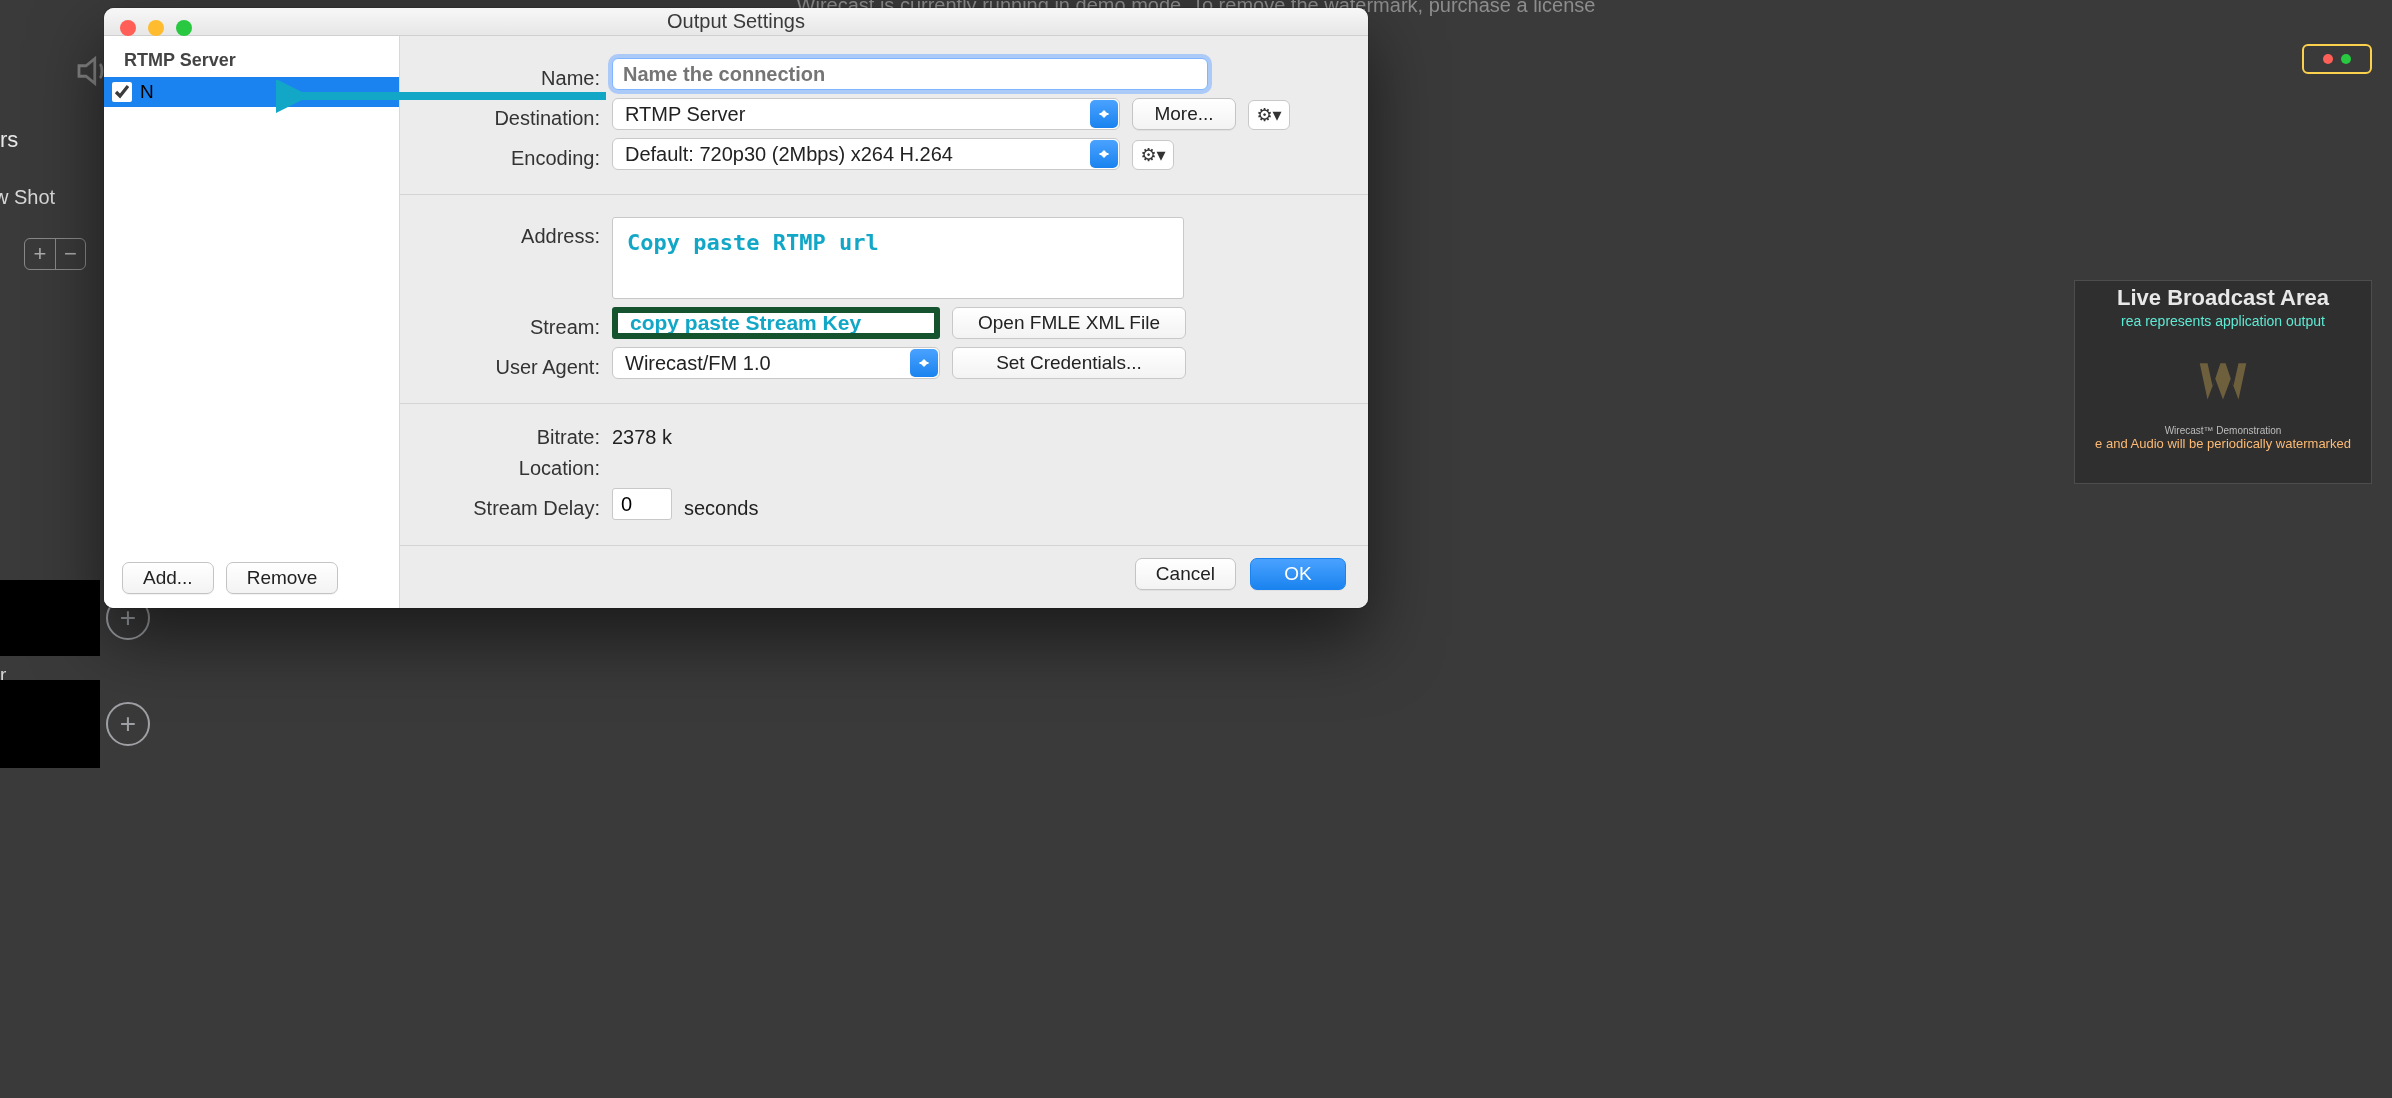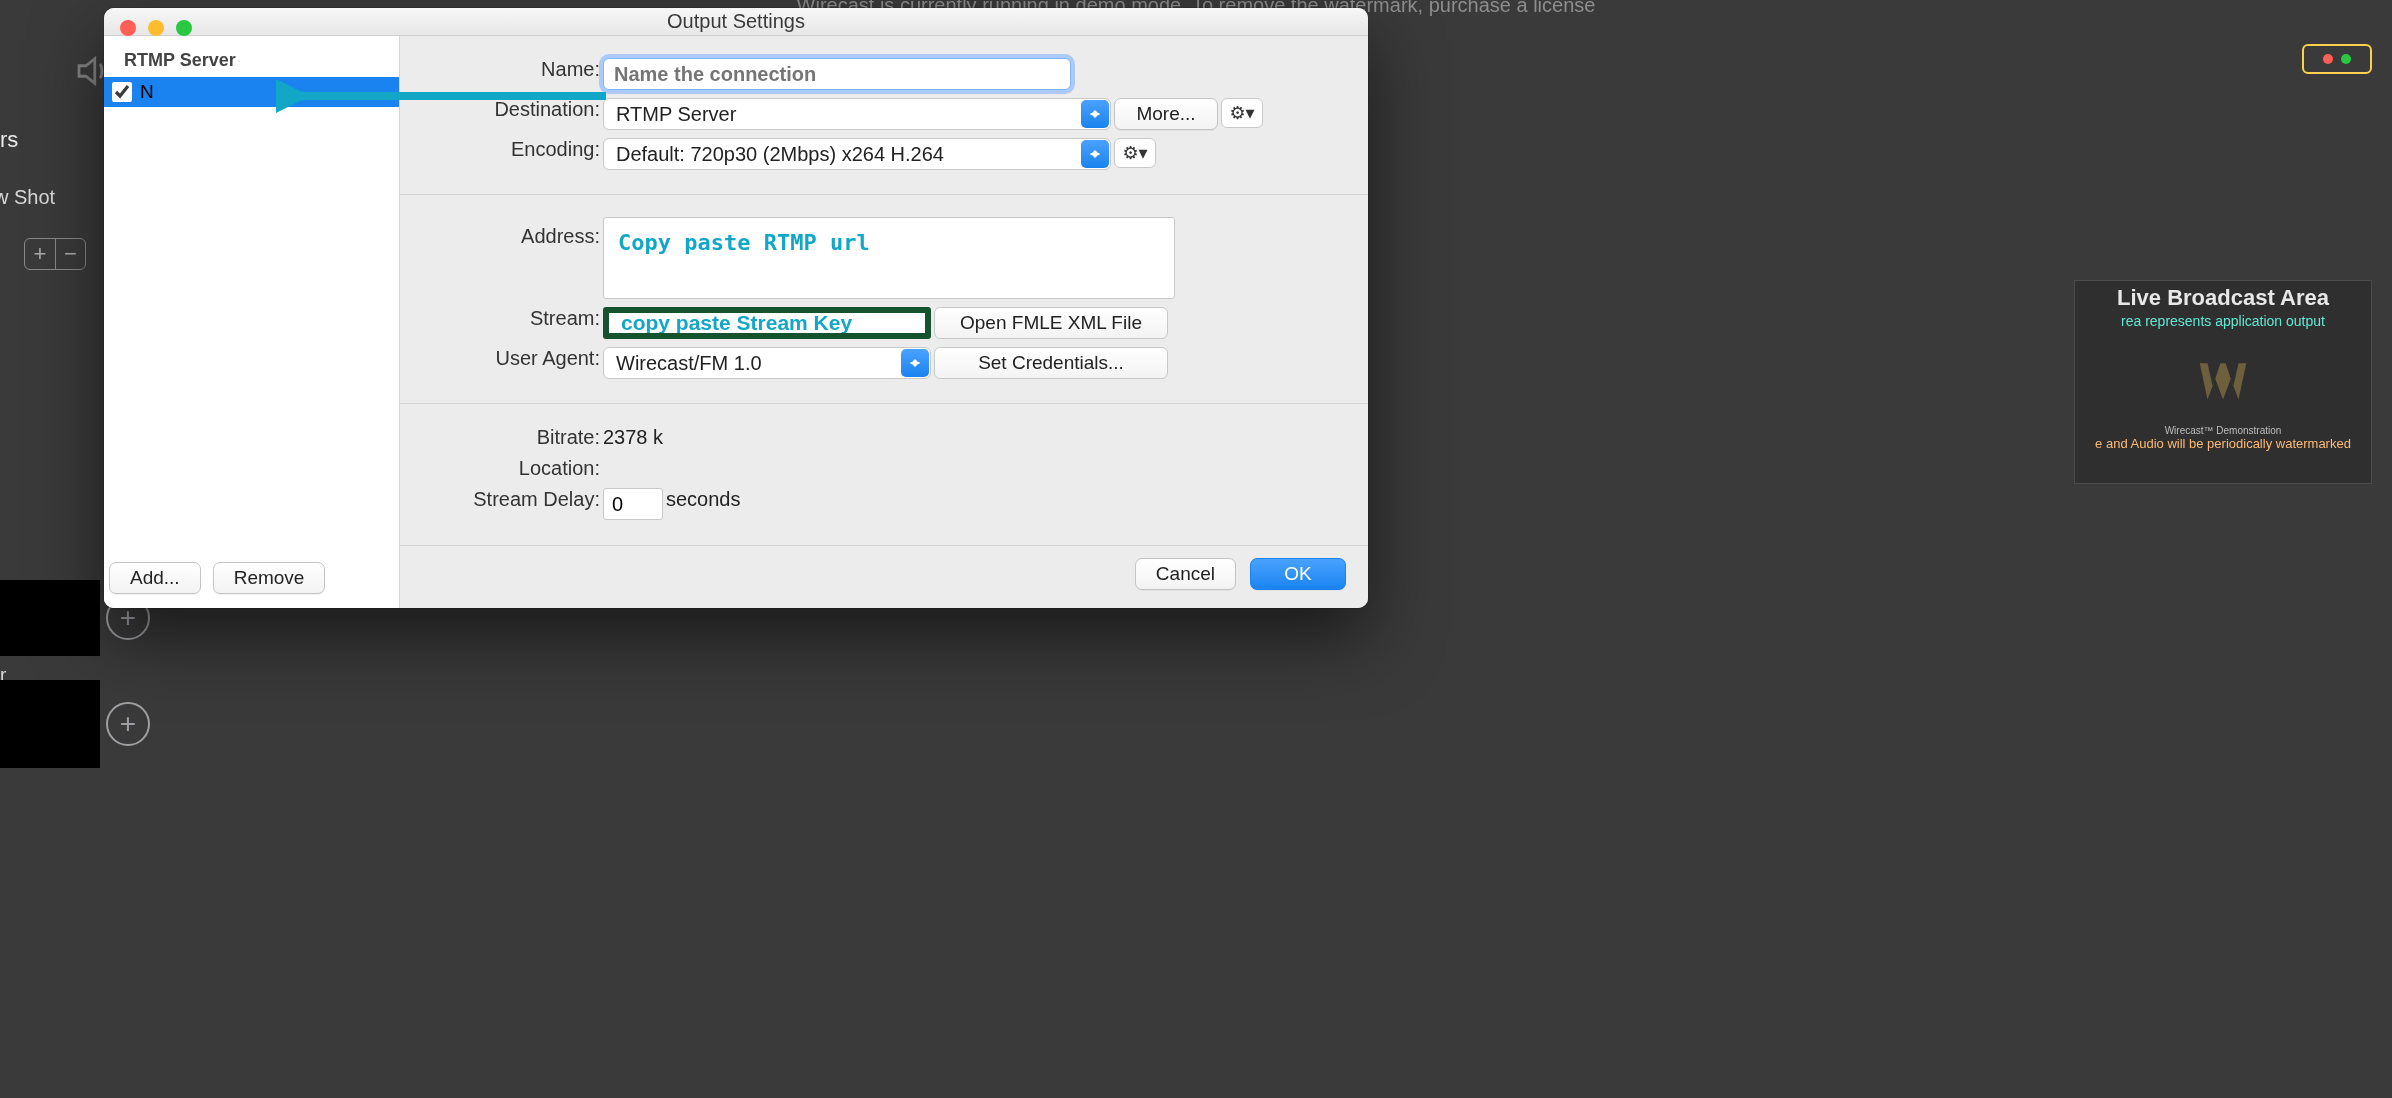--- a/index.html
+++ b/index.html
@@ -154,21 +154,21 @@
       padding: 0 8px;
       gap: 8px;
     }
     .sidebar .item input[type="checkbox"]{
       width:20px; height:20px;
       accent-color: #fff;
     }
 
     .sidebar-gap { flex:1; }
     .sidebar-footer {
-      display:flex; gap:12px; padding:14px 5px;
+      display:flex; gap:12px; padding:14px 18px;
       background:#fff;
     }
     .mac-btn {
       height: 32px;
       padding: 0 20px;
       border-radius: 7px;
       border: 1px solid #c4c4c4;
       background: linear-gradient(#ffffff,#f3f3f3);
       font-size: 19px;
       color:#222;
@@ -187,21 +187,21 @@
       background:#ececec;
       display:flex; flex-direction:column;
     }
     .section {
       border-bottom: 1px solid #d4d4d4;
       padding: 14px 24px 16px 24px;
     }
     .section:last-of-type { border-bottom:none; }
 
     .row {
-      display:flex; align-items:flex-start; gap:3px;
+      display:flex; align-items:flex-end; gap:12px;
       margin: 8px 0;
     }
     .row .lbl {
       width: 176px;
       text-align: right;
       color:#333;
       font-size:20px;
     }
     .row .lbl.top { align-self:flex-start; padding-top:8px; }
 
@@ -212,21 +212,21 @@
       background:#fff;
       padding: 0 10px;
       font-size: 20px;
       display:flex; align-items:center;
       color:#222;
     }
 
     input.field, textarea.field { outline:none; }
 
     .name-field {
-      width: 468px;
+      width: 596px;
       font-weight: 700;
       color: #ef4444;
       box-shadow: 0 0 0 4px rgba(130,180,255,.6);
       border-color:#7fb6ff;
     }
 
     .select-wrap {
       position: relative;
       width: 508px;
     }

